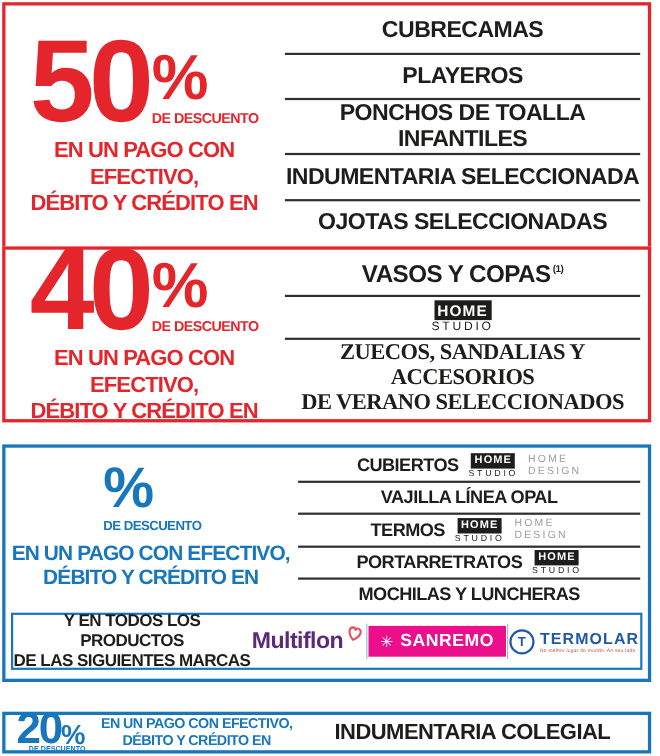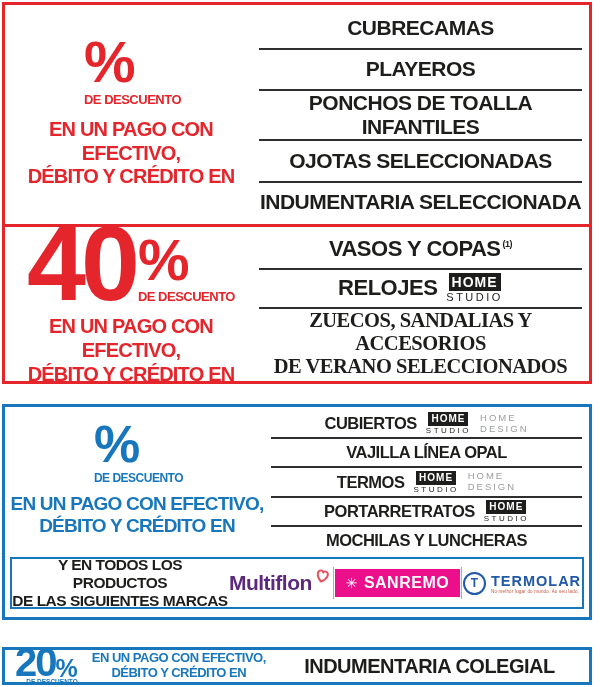--- a/index.html
+++ b/index.html
@@ -79,20 +79,21 @@
   .payment-sm{font-weight:bold;font-size:13px;line-height:1.12;text-align:center;letter-spacing:-0.5px;flex-shrink:0;}
   .colegial{flex:1;text-align:center;font-weight:bold;font-size:20px;letter-spacing:-0.5px;color:#1D1D1B;}
 </style>
 </head>
 <body>
 
 <div class="box red" id="box1">
   <div class="split">
     <div class="left red-text">
       <div class="bignum">
+        <span class="digits">50</span>
         <span class="pct-col">
           <span class="pct">%</span>
           <span class="de-desc">DE DESCUENTO</span>
         </span>
       </div>
       <div class="payment">
         <div>EN UN PAGO CON EFECTIVO,</div>
         <div>DÉBITO Y CRÉDITO EN</div>
       </div>
     </div>
@@ -100,24 +101,24 @@
       <div class="item">
           <span class="item-text">CUBRECAMAS</span>
         </div>
       <div class="item">
           <span class="item-text">PLAYEROS</span>
         </div>
       <div class="item">
           <span class="item-text">PONCHOS DE TOALLA INFANTILES</span>
         </div>
       <div class="item">
+          <span class="item-text">INDUMENTARIA SELECCIONADA</span>
+        </div>
+      <div class="item">
           <span class="item-text">OJOTAS SELECCIONADAS</span>
-        </div>
-      <div class="item">
-          <span class="item-text">INDUMENTARIA SELECCIONADA</span>
         </div>
     </div>
   </div>
 </div>
 
 <div class="box red" id="box2">
   <div class="split">
     <div class="left red-text">
       <div class="bignum">
         <span class="digits">40</span>
@@ -129,21 +130,20 @@
       <div class="payment">
         <div>EN UN PAGO CON EFECTIVO,</div>
         <div>DÉBITO Y CRÉDITO EN</div>
       </div>
     </div>
     <div class="items">
       <div class="item">
         <span class="item-text"><span>VASOS Y COPAS</span><sup class="sup">(1)</sup></span>
       </div>
       <div class="item">
-        <span class="item-text">RELOJES</span>
         <span class="hs lg">
           <span class="top">HOME</span>
           <span class="bot">STUDIO</span>
         </span>
       </div>
       <div class="item flex2">
         <span class="two-line">
           <div>ZUECOS, SANDALIAS Y ACCESORIOS</div>
           <div>DE VERANO SELECCIONADOS</div>
         </span>

